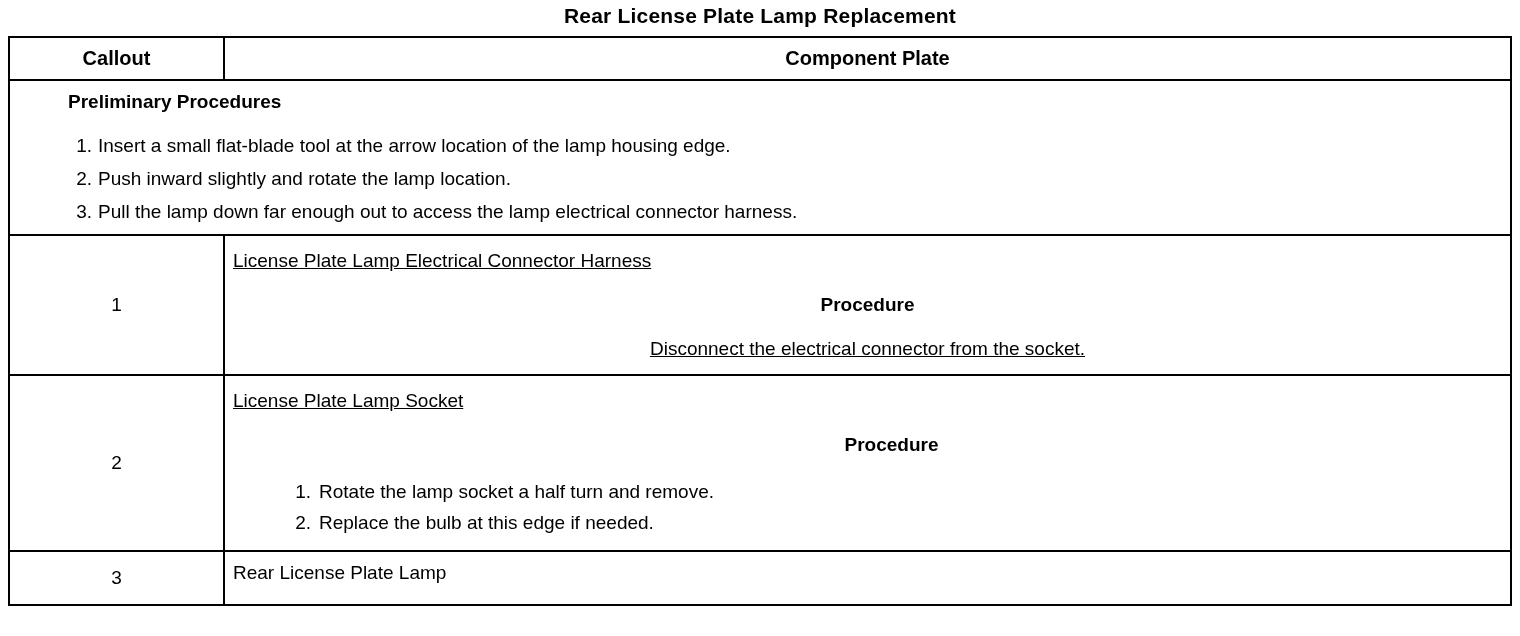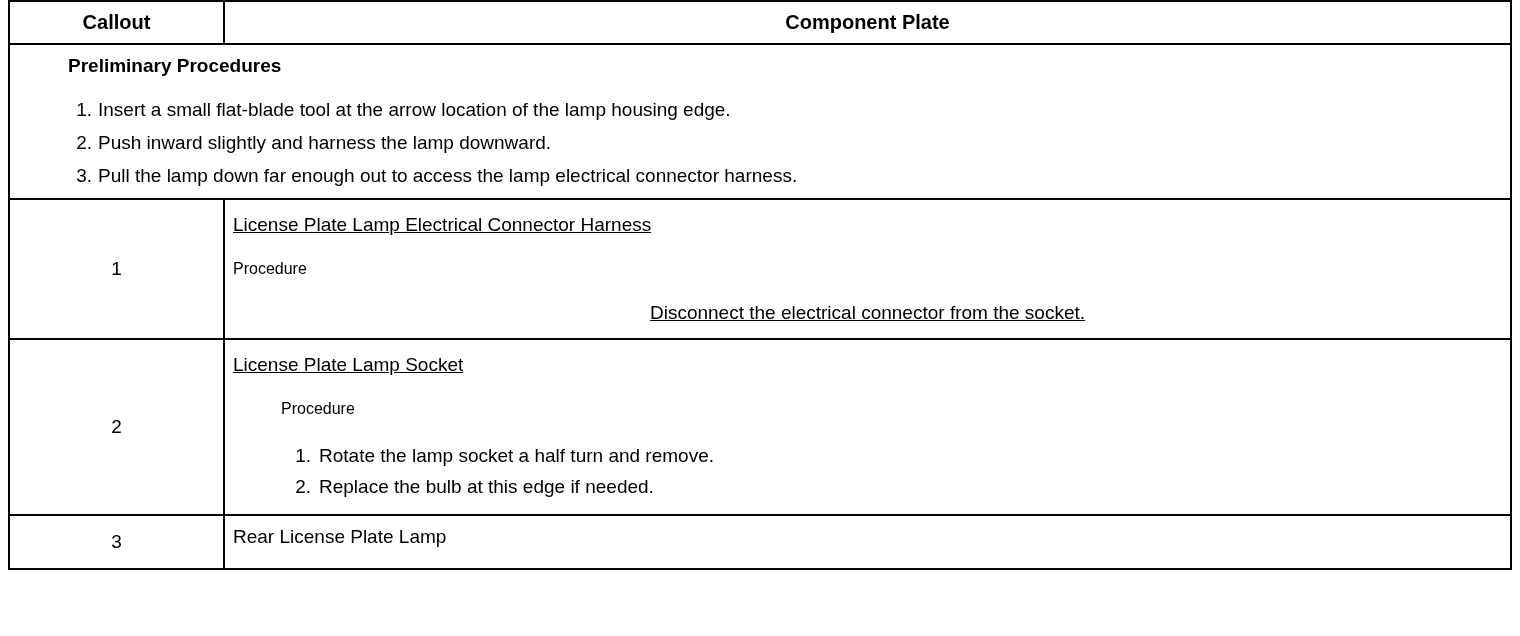--- a/index.html
+++ b/index.html
@@ -94,24 +94,25 @@
   .cell-pad {
     padding: 12px 8px 12px 8px;
   }
   .line-plain {
     font-size: 19px;
     line-height: 26px;
     padding-bottom: 18px;
     text-decoration: underline;
   }
   .line-bold {
-    font-size: 16px;
-    font-weight: normal;
+    font-size: 19px;
+    font-weight: bold;
     line-height: 26px;
     padding-bottom: 18px;
+    text-align: center;
   }
   .line-last {
     padding-bottom: 0;
     text-align: center;
   }
   .indent-proc {
     padding-left: 48px;
   }
   ol.sub-list {
     margin: 0;
@@ -137,40 +138,41 @@
     font-size: 19px;
     line-height: 30px;
     padding: 6px 8px 16px 8px;
   }
 </style>
 </head>
 <body>
 
 <div class="page">
 
+  <div class="doc-title">Rear License Plate Lamp Replacement</div>
 
   <table class="proc-table">
     <colgroup>
       <col class="callout-col">
       <col class="name-col">
     </colgroup>
     <thead>
       <tr>
         <th class="header-cell">Callout</th>
         <th class="header-cell">Component Plate</th>
       </tr>
     </thead>
     <tbody>
       <tr>
         <td class="content-cell" colspan="2">
           <div class="prelim-block">
             <div class="prelim-heading">Preliminary Procedures</div>
             <ol class="prelim-list">
               <li>Insert a small flat-blade tool at the arrow location of the lamp housing edge.</li>
-              <li>Push inward slightly and harness the lamp downward.</li>
+              <li>Push inward slightly and rotate the lamp location.</li>
               <li>Pull the lamp down far enough out to access the lamp electrical connector harness.</li>
             </ol>
           </div>
         </td>
       </tr>
 
       <tr>
         <td class="callout-cell">1</td>
         <td class="content-cell">
           <div class="cell-pad">

